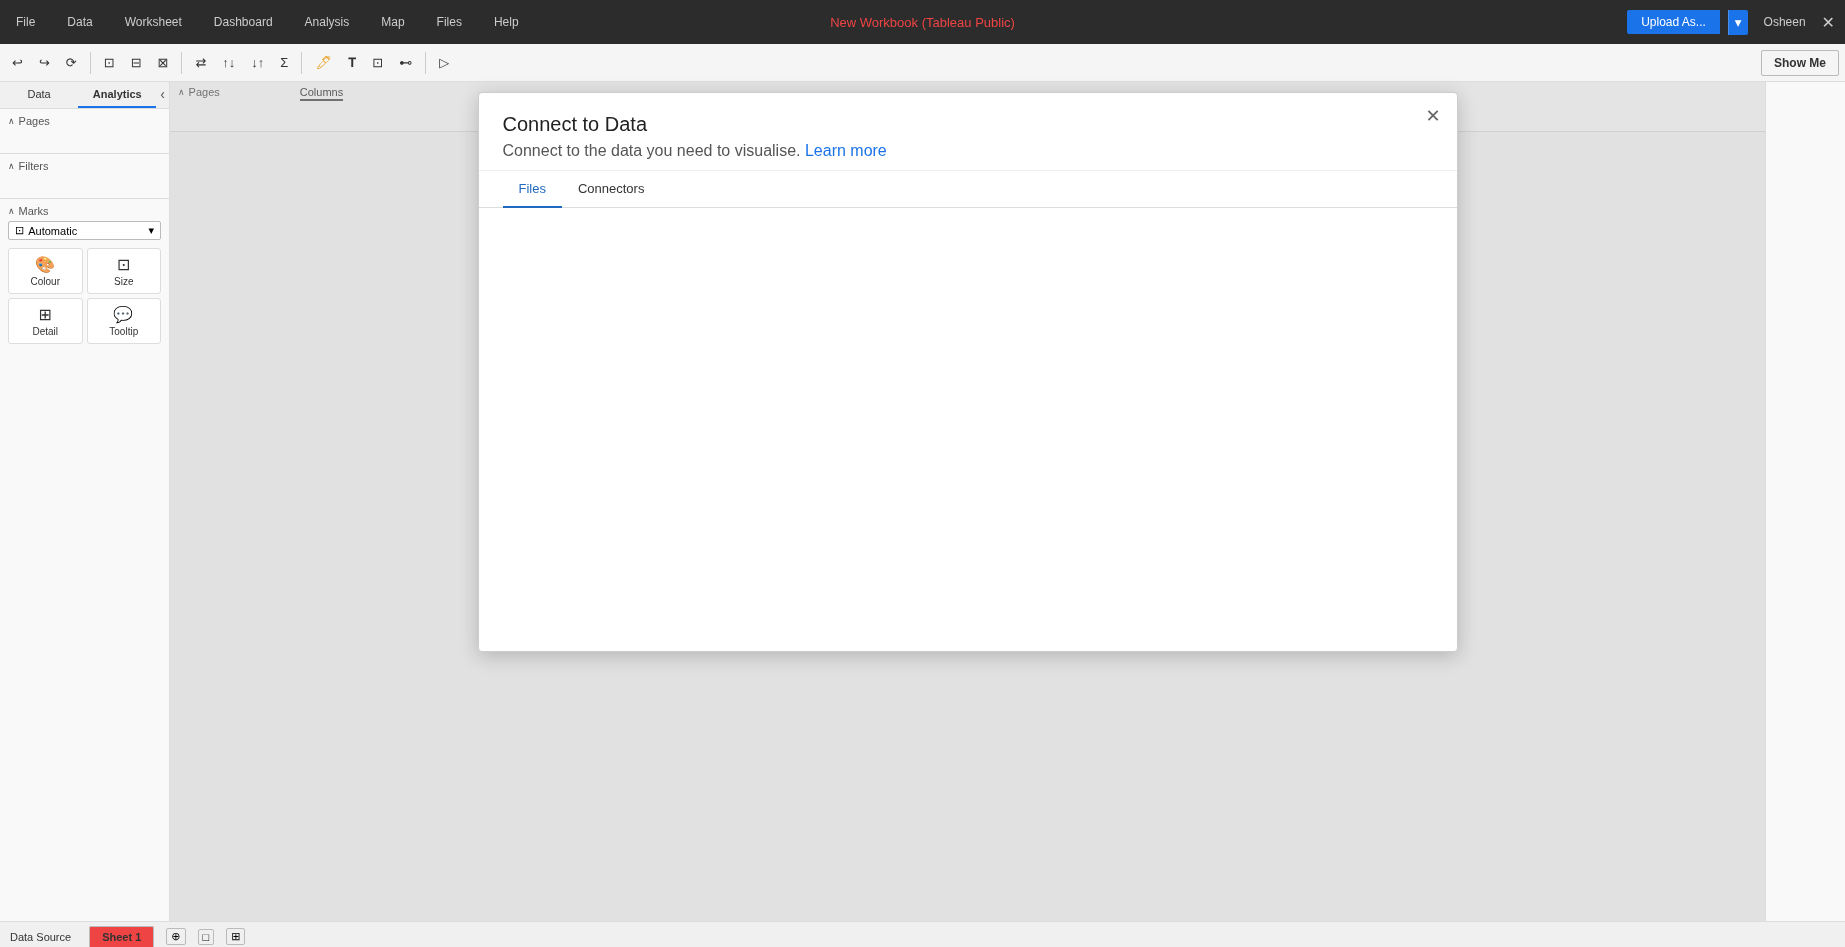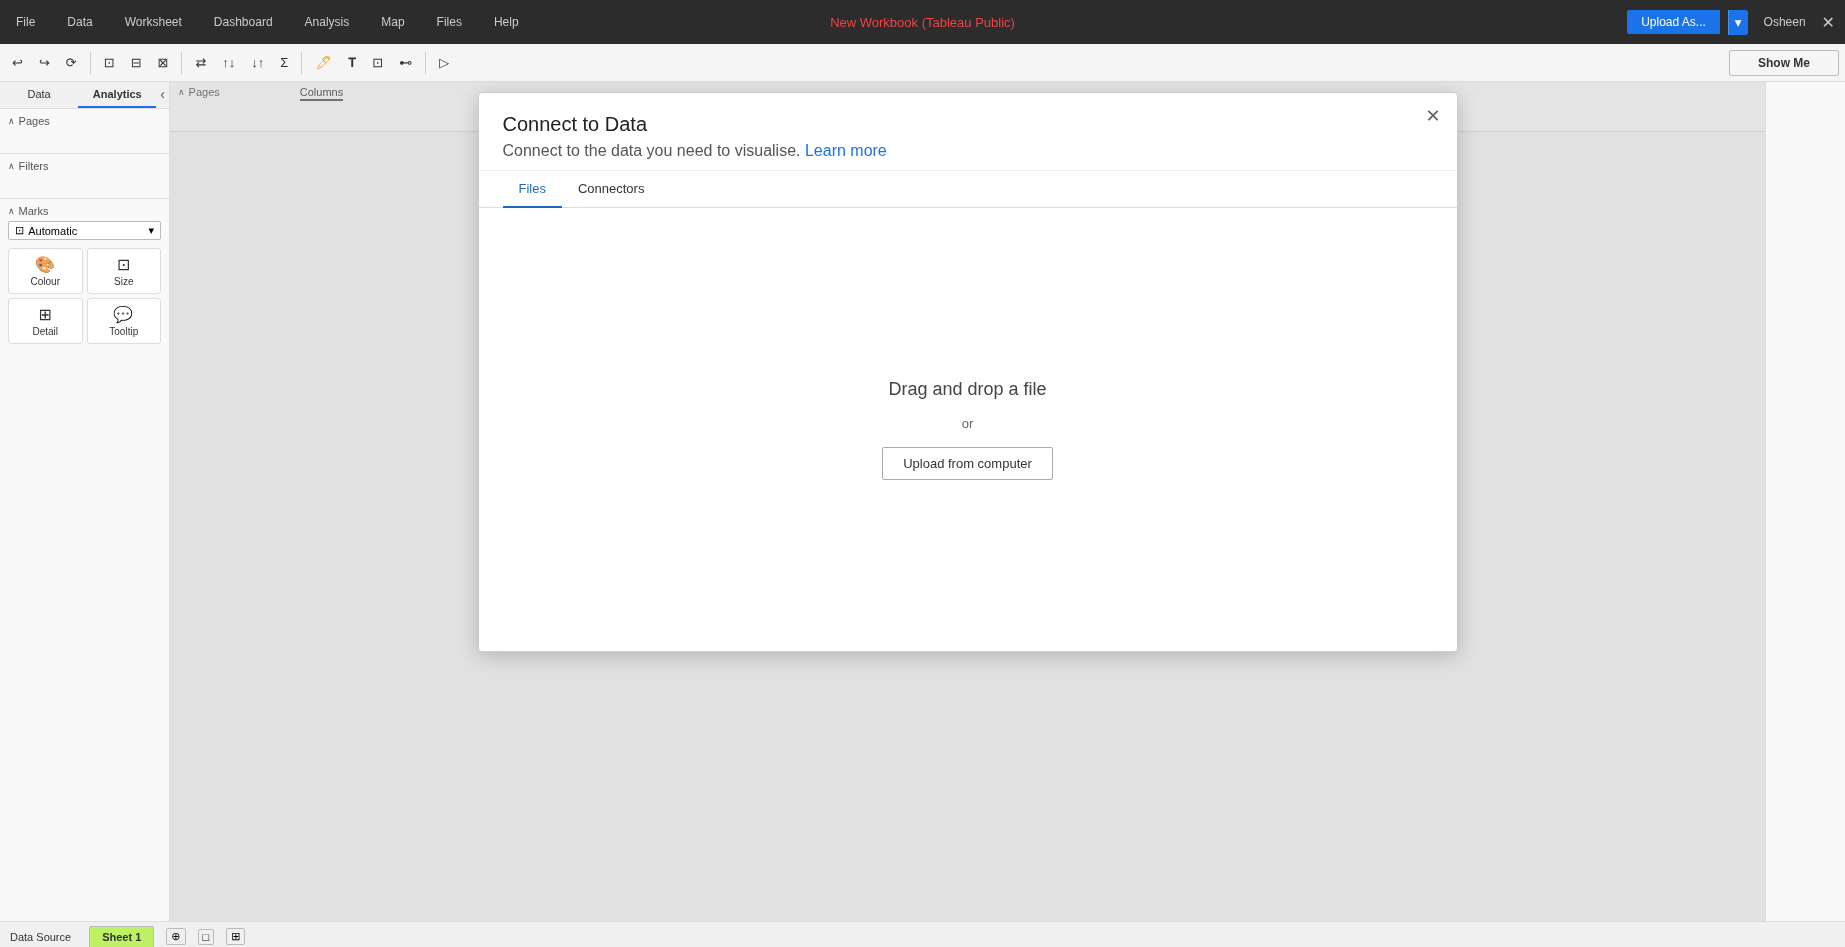--- a/index.html
+++ b/index.html
@@ -64,21 +64,21 @@
       border-radius: 2px;
       font-size: 13px;
       color: #333;
       display: flex; align-items: center;
     }
     .toolbar-sep { width: 1px; height: 22px; background: #ccc; margin: 0 3px; }
     .show-me-btn {
       margin-left: auto;
       background: none;
       border: 1px solid #bbb;
-      padding: 5px 28px;
+      padding: 5px 12px;
       font-size: 12px;
       font-weight: bold;
       cursor: pointer;
       border-radius: 2px;
       color: #333;
     }
 
     
     .main-layout {
       display: flex;
@@ -300,21 +300,21 @@
     .sheet-tab {
       padding: 4px 12px;
       background: #fff;
       border: 1px solid #bbb;
       border-bottom: none;
       border-radius: 2px 2px 0 0;
       cursor: pointer;
       font-size: 11px;
       color: #333;
     }
-    .sheet-tab.active { background: #bef264; border-bottom: 1px solid #fff; font-weight: bold; }
+    .sheet-tab.active { background: #ef4444; border-bottom: 1px solid #fff; font-weight: bold; }
     .data-source-tab { color: #333; cursor: pointer; font-size: 11px; margin-right: 6px; }
     .status-icon-btn { background: none; border: 1px solid #bbb; border-radius: 2px; padding: 1px 4px; cursor: pointer; font-size: 11px; }
   </style>
 </head>
 <body>
 
 <div class="title-bar">
   <div class="title-bar-left">
     <span class="menu-item">File</span>
     <span class="menu-item">Data</span>
@@ -439,25 +439,20 @@
             <a href="#">Learn more</a>
           </div>
           <button class="dialog-close">✕</button>
         </div>
 
         <div class="dialog-tabs">
           <div class="dialog-tab active">Files</div>
           <div class="dialog-tab">Connectors</div>
         </div>
 
-        <div class="dialog-body">
-          <div class="drop-area-text">Drag and drop a file</div>
-          <div class="or-text">or</div>
-          <button class="upload-btn">Upload from computer</button>
-        </div>
 
       </div>
     </div>
 
   </div>
 
   <div class="right-panel"></div>
 </div>
 
 <div class="status-bar">

